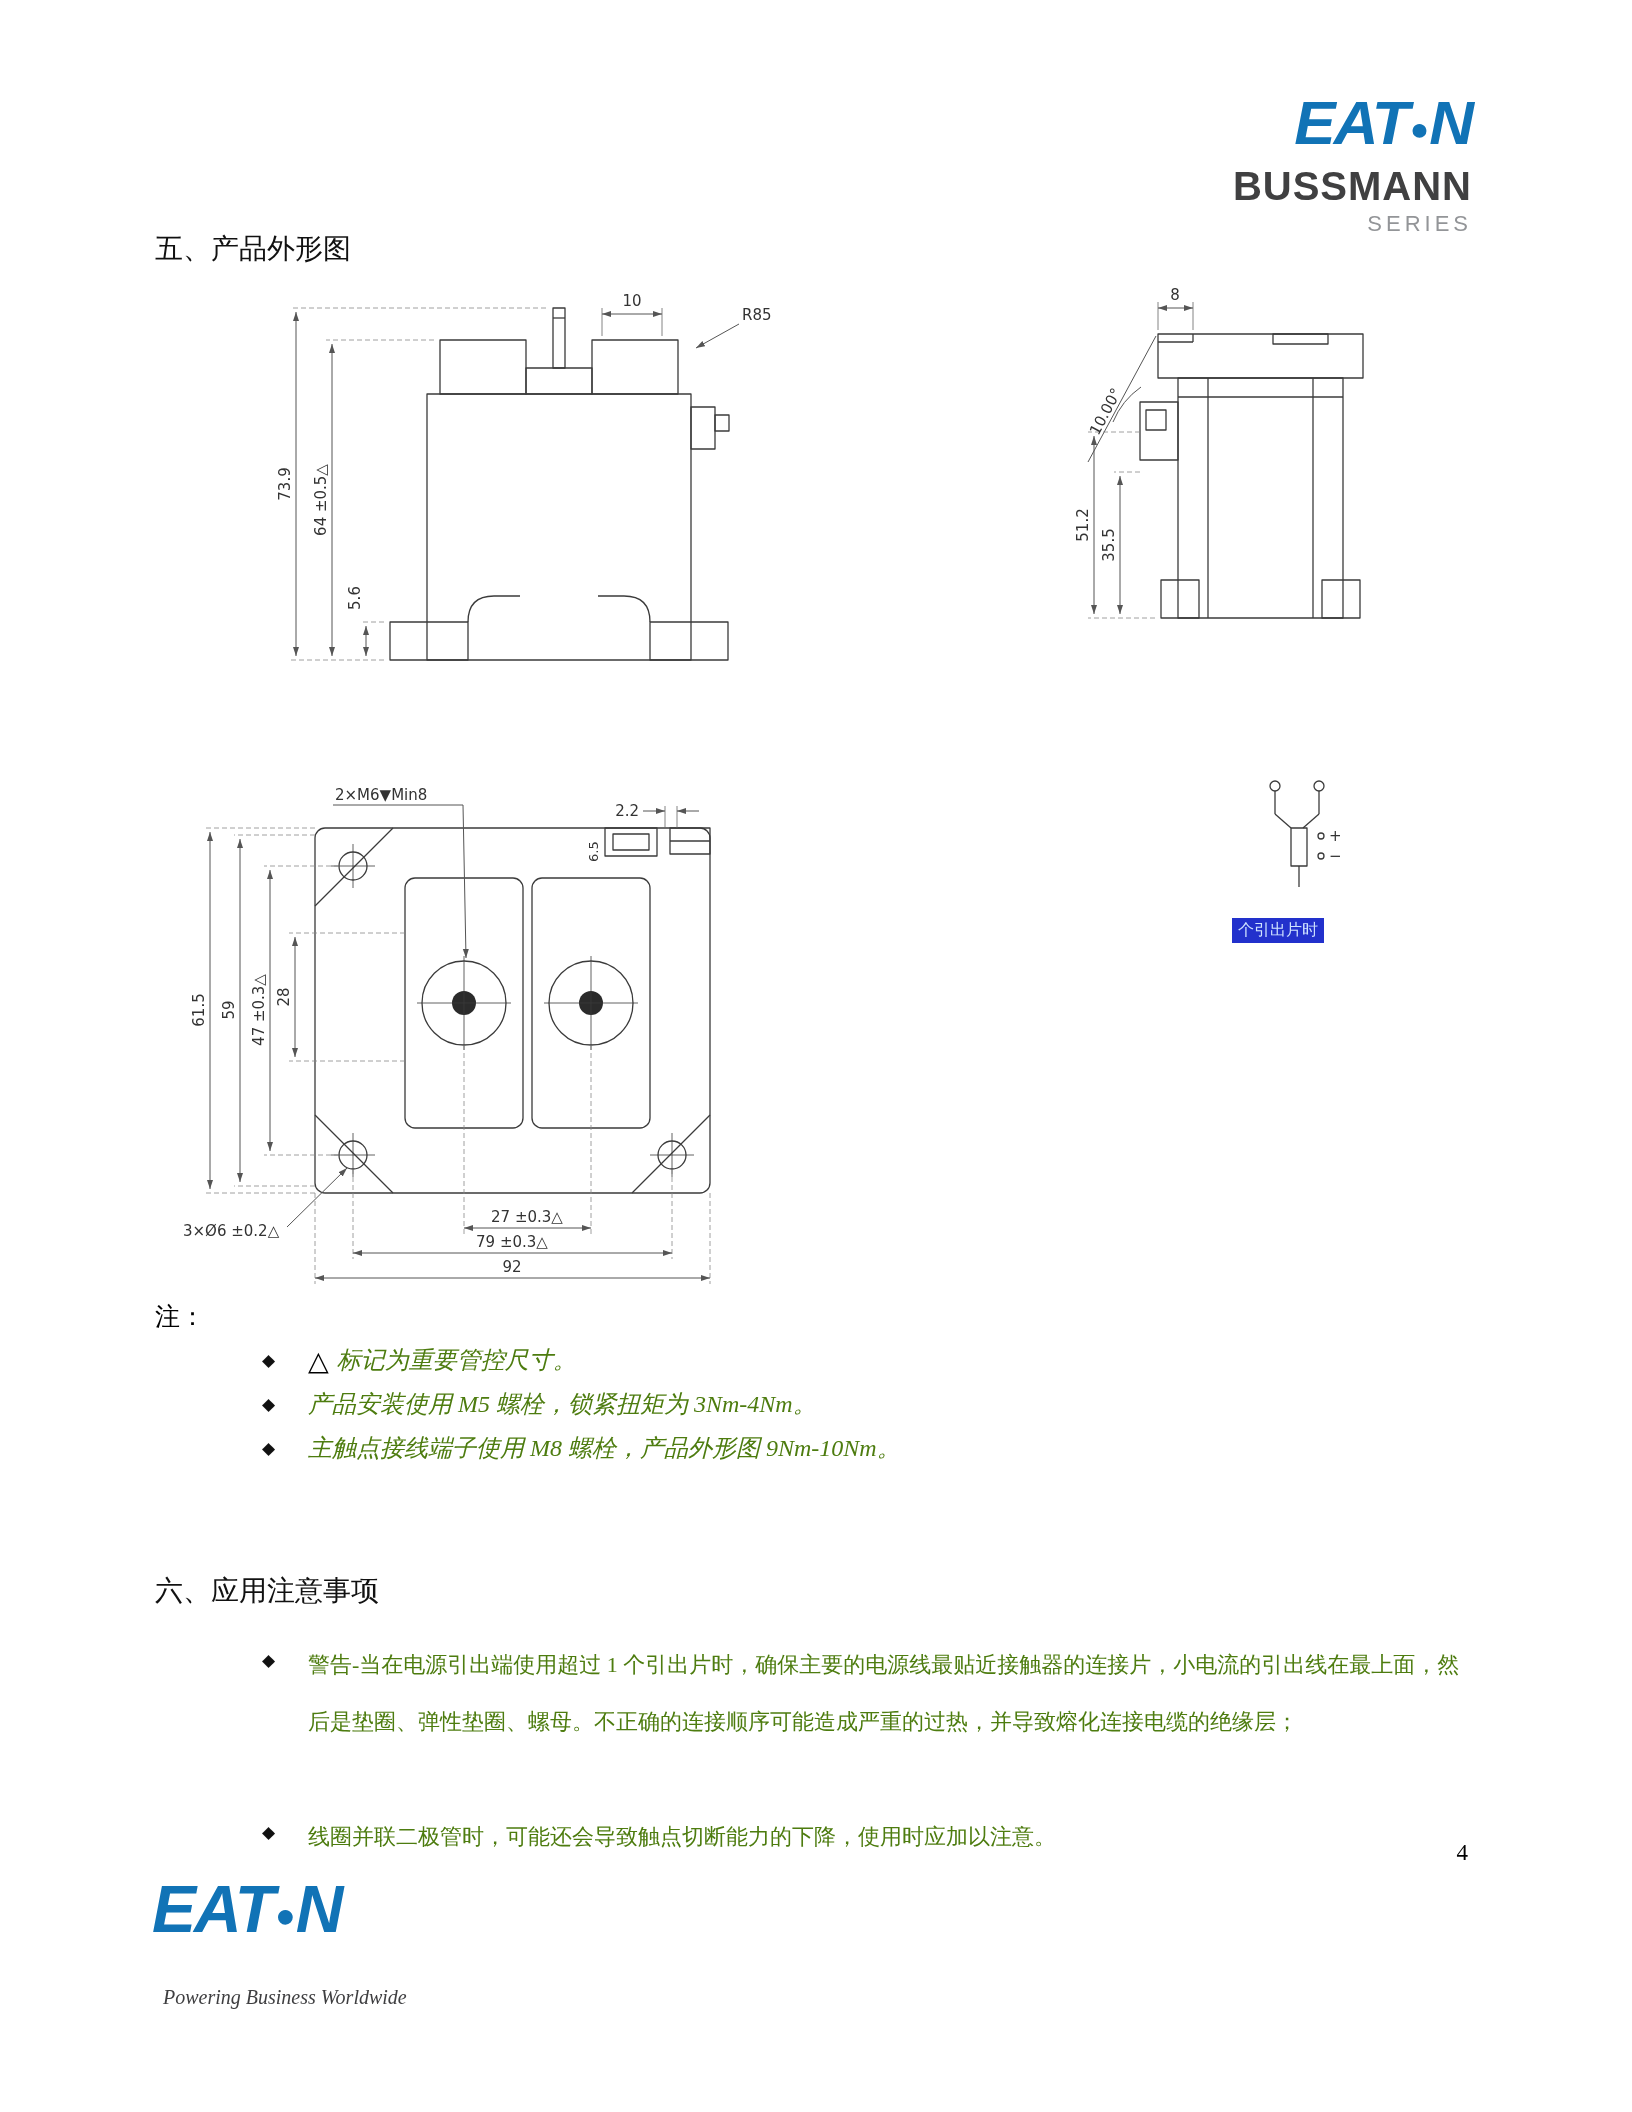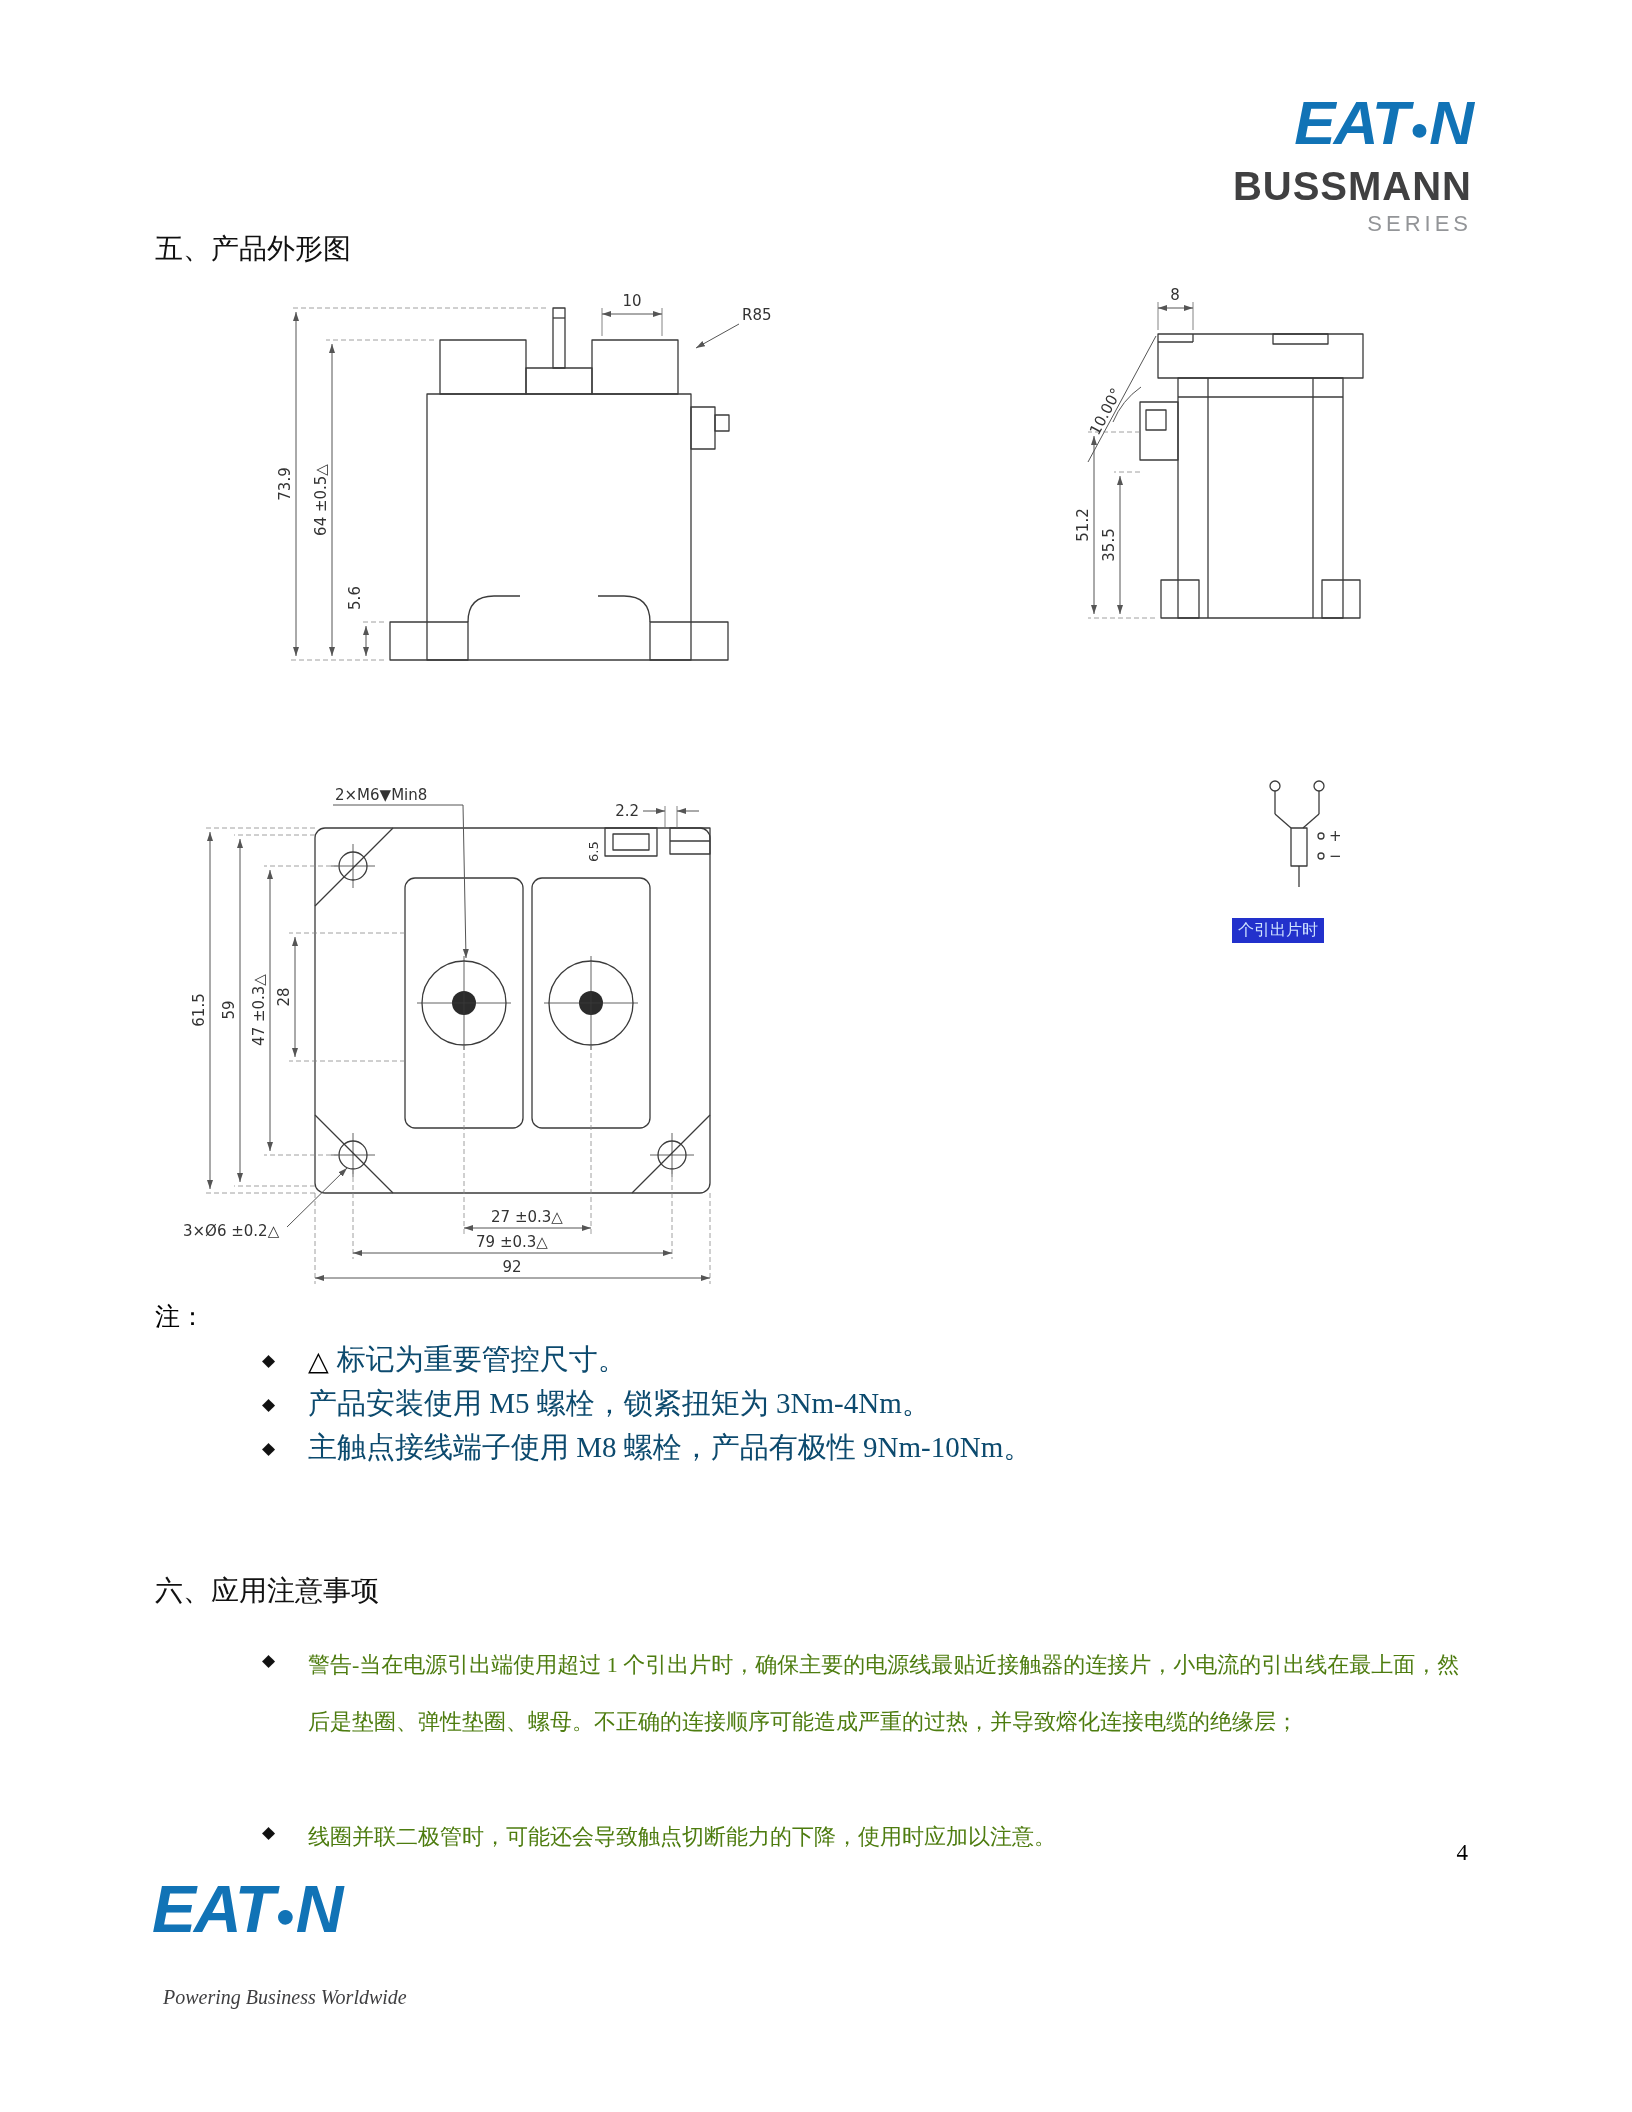--- a/index.html
+++ b/index.html
@@ -21,21 +21,21 @@
   .brand-line1 { font-family:"Liberation Sans", sans-serif; font-weight:bold;
     font-size:40px; color:#404041; letter-spacing:1px; margin-top:10px; }
   .brand-line2 { font-family:Liberation Sans, sans-serif;
     font-size:22px; color:#939598; letter-spacing:4px; margin-top:2px; }
 
   
   .section-title { position:absolute; left:155px; font-size:28px; color:#111; }
   .notes-label { position:absolute; left:155px; font-size:25px; }
   .note-row { position:absolute; left:262px; display:flex; align-items:center; height:36px; }
   .bullet { font-family:"DejaVu Sans", sans-serif; font-size:17px; color:#111; width:46px; }
-  .note-text { font-size:29px; color:#0c4a6e; white-space:nowrap; }
+  .note-text { font-size:24px; color:#4d7c0f; white-space:nowrap;font-style:italic; }
   .tri-symbol { font-family:"DejaVu Sans", sans-serif; font-size:27px; margin-right:8px; }
   .para-row { position:absolute; left:262px; display:flex; align-items:flex-start; }
   .para-bullet { font-family:"DejaVu Sans", sans-serif; font-size:17px; color:#111;
     width:46px; padding-top:14px; flex:none; }
   .para-text { font-size:22px; line-height:57px; width:1160px; color:#4d7c0f; }
   .page-number { position:absolute; right:164px; top:1840px; font-size:23px; }
 
   
   .part { stroke:#3b3b3b; stroke-width:1.3; fill:none; stroke-linejoin:round; }
   .part-thin { stroke:#3b3b3b; stroke-width:0.8; fill:none; }
@@ -259,21 +259,21 @@
   <span class="bullet">◆</span>
   <span class="tri-symbol">△</span>
   <span class="note-text">标记为重要管控尺寸。</span>
 </div>
 <div class="note-row" style="top:1386px;">
   <span class="bullet">◆</span>
   <span class="note-text">产品安装使用 M5 螺栓，锁紧扭矩为 3Nm-4Nm。</span>
 </div>
 <div class="note-row" style="top:1430px;">
   <span class="bullet">◆</span>
-  <span class="note-text">主触点接线端子使用 M8 螺栓，产品有极性 9Nm-10Nm。</span>
+  <span class="note-text">主触点接线端子使用 M8 螺栓，产品外形图 9Nm-10Nm。</span>
 </div>
 
 <div class="section-title" style="top:1572px;">六、应用注意事项</div>
 
 <div class="para-row" style="top:1636px;">
   <span class="para-bullet">◆</span>
   <div class="para-text">警告-当在电源引出端使用超过 1 个引出片时，确保主要的电源线最贴近接触器的连接片，小电流的引出线在最上面，然后是垫圈、弹性垫圈、螺母。不正确的连接顺序可能造成严重的过热，并导致熔化连接电缆的绝缘层；</div>
 </div>
 <div class="para-row" style="top:1808px;">
   <span class="para-bullet">◆</span>

